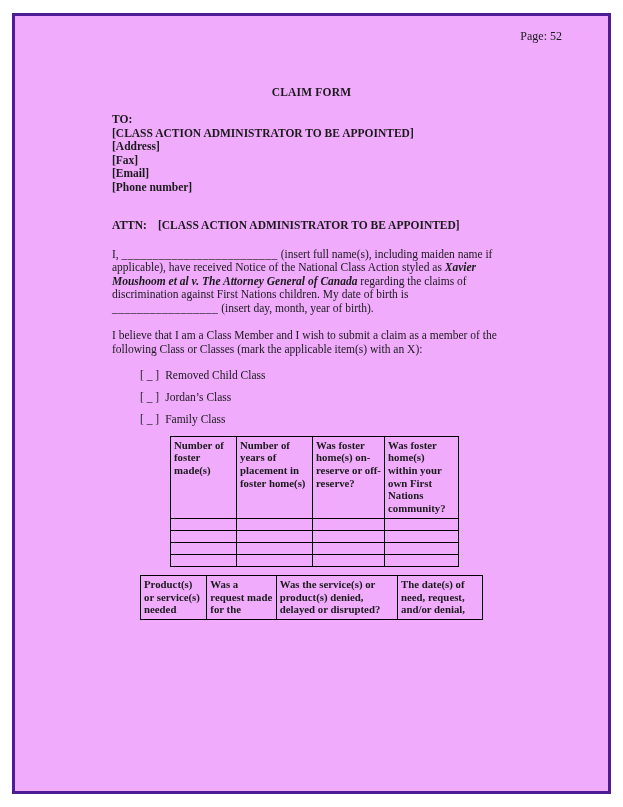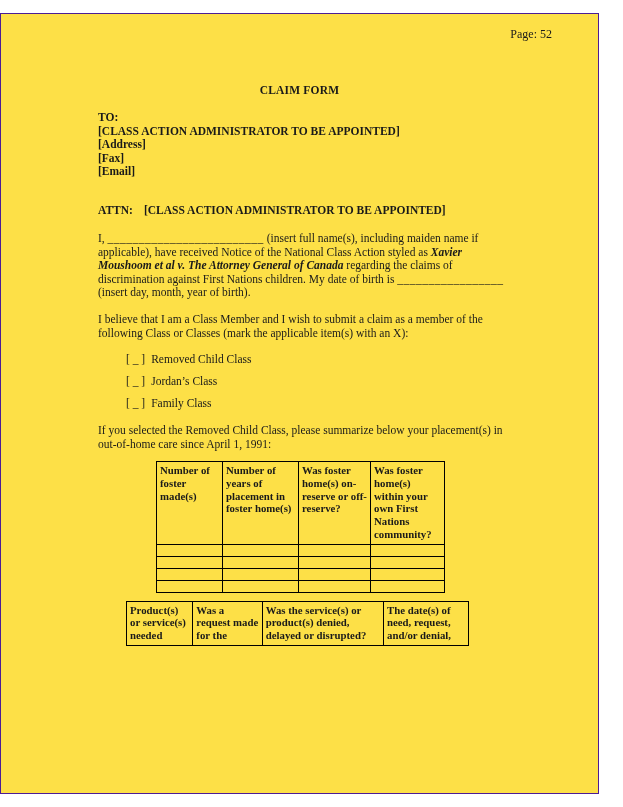--- a/index.html
+++ b/index.html
@@ -1,21 +1,21 @@
 <!DOCTYPE html>
 <html><head>
 <meta charset="utf-8">
 <style>
   * { margin:0; padding:0; box-sizing:border-box; }
   html, body { width:623px; height:807px; background:#ffffff; }
   body { font-family:"Liberation Serif", serif; color:#1a1a1a; position:relative; }
 
   .sheet {
-    position:absolute; left:0; top:13px; width:599px; height:781px;
-    border:1px solid #4c1d95; background:#fde047; overflow:hidden;
+    position:absolute; left:12px; top:13px; width:599px; height:781px;
+    border:3px solid #4c1d95; background:#f0abfc; overflow:hidden;
   }
 
   .page-num { text-align:right; padding:13px 46px 0 0; font-size:12px; }
 
   .doc-title { text-align:center; margin-top:42px; font-weight:bold; font-size:11.5px; letter-spacing:.2px; }
 
   .content { padding:0 94px 0 97px; font-size:11.5px; line-height:1.18; }
 
   .to-block { margin-top:15px; font-weight:bold; }
   .to-block div { line-height:13.5px; }
@@ -59,20 +59,21 @@
   <div class="doc-title">CLAIM FORM</div>
 
   <div class="content">
 
     <div class="to-block">
       <div>TO:</div>
       <div>[CLASS ACTION ADMINISTRATOR TO BE APPOINTED]</div>
       <div>[Address]</div>
       <div>[Fax]</div>
       <div>[Email]</div>
+      <div>[Phone number]</div>
     </div>
 
     <div class="attn">
       <span class="attn-label">ATTN:</span><span>[CLASS ACTION ADMINISTRATOR TO BE APPOINTED]</span>
     </div>
 
     <p class="intro-para">
       <span>I, </span><span class="blank-line">_________________________</span><span> (insert full name(s), including maiden name if applicable), have received Notice of the National Class Action styled as </span><span class="case-name">Xavier Moushoom et al v. The Attorney General of Canada</span><span> regarding the claims of discrimination against First Nations children. My date of birth is </span><span class="blank-line">_________________</span><span> (insert day, month, year of birth).</span>
     </p>
 
@@ -83,21 +84,20 @@
         <span class="marker">[ _ ]</span><span>Removed Child Class</span>
       </div>
       <div class="checkbox-item">
         <span class="marker">[ _ ]</span><span>Jordan’s Class</span>
       </div>
       <div class="checkbox-item">
         <span class="marker">[ _ ]</span><span>Family Class</span>
       </div>
     </div>
 
-    <p class="section-intro">If you selected the Removed Child Class, please summarize below your placement(s) in out-of-home care since April 1, 1991:</p>
 
     <table class="t1">
       <tbody>
           <tr>
         <th class="c1">Number of foster made(s)</th>
         <th class="c2">Number of years of placement in foster home(s)</th>
         <th class="c3">Was foster home(s) on-reserve or off-reserve?</th>
         <th class="c4">Was foster home(s) within your own First Nations community?</th>
       </tr>
       <tr>

